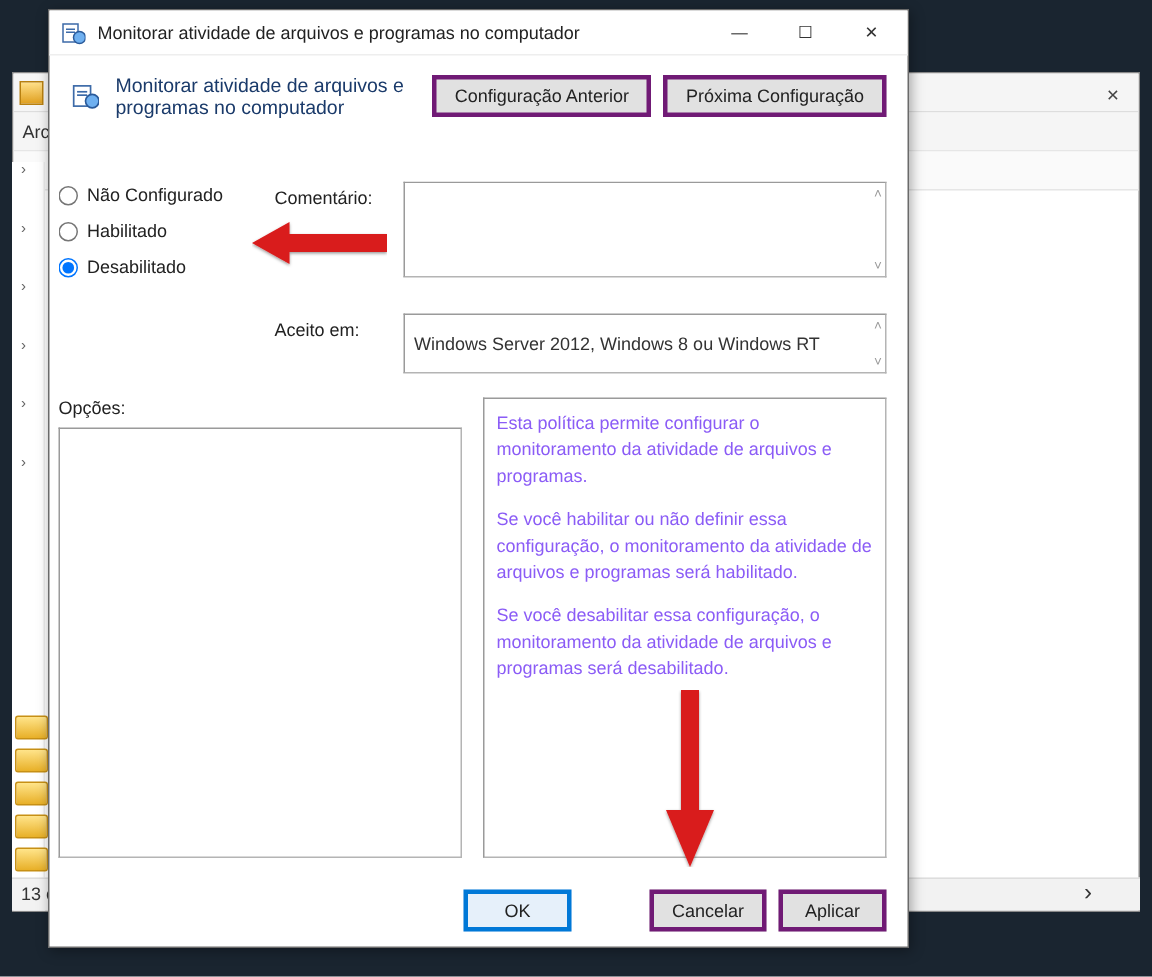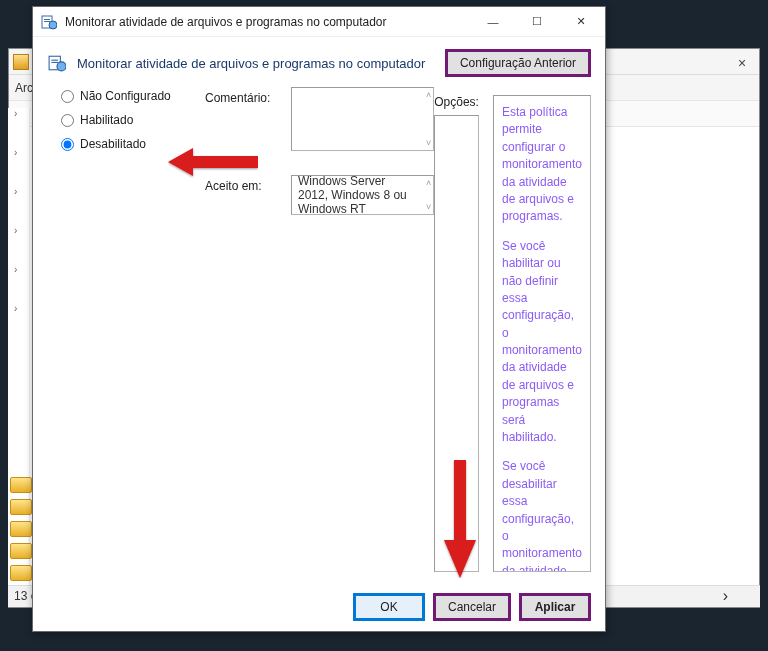--- a/index.html
+++ b/index.html
@@ -66,21 +66,21 @@
     }
     .sub-icon { width:20px; height:20px; display:flex; align-items:center; justify-content:center;}
     .sub-title { flex:1; color:#1a3a6a; font-size:13px; }
     .nav-btns { display:flex; gap:8px;}
     .btn {
       background:#e1e1e1; border:3px solid #701a75; padding:4px 12px;
       font-size:12px; color:#222; cursor:default; font-family:inherit;
     }
     .btn.default { border-color:#0078d7; background:#e6f0fa;}
 
-    .body-area { flex:1; padding: 0 14px 10px 28px; display:flex; flex-direction:row; overflow:hidden;}
+    .body-area { flex:1; padding: 0 14px 10px 6px; display:flex; flex-direction:column; overflow:hidden;margin-top:32px;}
     .config-row { display:flex; gap:14px; margin-bottom:8px;}
     .radios { display:flex; flex-direction:column; gap:10px; padding-top:2px; min-width:130px;}
     .radio-item { display:flex; align-items:center; gap:6px; color:#222; white-space:nowrap;}
     .radio-item input { margin:0;}
     .right-col { flex:1; display:flex; flex-direction:column; gap:24px;}
     .field-row { display:flex; gap:8px;}
     .field-label { color:#222; padding-top:4px; min-width:78px;}
     .sunken {
       flex:1; border:1px solid #b4b4b4; border-top-color:#9a9a9a; border-left-color:#9a9a9a;
       background:#fff; position:relative; font-size:12px; color:#333;
@@ -161,20 +161,21 @@
       <svg width="18" height="18" viewBox="0 0 16 16">
           <rect x="1" y="2" width="10" height="12" fill="#fff" stroke="#3c6aa8"></rect>
           <rect x="3" y="5" width="6" height="1" fill="#3c6aa8"></rect>
           <rect x="3" y="7" width="6" height="1" fill="#3c6aa8"></rect>
           <circle cx="12" cy="11" r="4" fill="#6fb0f0" stroke="#2a5a9a"></circle>
         </svg>
     </span>
     <span class="sub-title">Monitorar atividade de arquivos e programas no computador</span>
     <div class="nav-btns">
       <button class="btn">Configuração Anterior</button>
+      <button class="btn">Próxima Configuração</button>
     </div>
   </div>
 
   <div class="body-area">
     <div class="config-row">
       <div class="radios">
         <label class="radio-item">
           <input type="radio" name="state" style="">
           <span>Não Configurado</span>
         </label>
@@ -221,22 +222,22 @@
           <p>Esta política permite configurar o monitoramento da atividade de arquivos e programas.</p>
           <p>Se você habilitar ou não definir essa configuração, o monitoramento da atividade de arquivos e programas será habilitado.</p>
           <p>Se você desabilitar essa configuração, o monitoramento da atividade de arquivos e programas será desabilitado.</p>
         </div>
       </div>
     </div>
   </div>
 
   <div class="footer">
     <button class="btn default" style="min-width:72px;">OK</button>
-    <button class="btn" style="min-width:72px;">Cancelar</button>
-    <button class="btn" style="min-width:72px;font-weight:bold;">Aplicar</button>
+    <button class="btn" style="min-width:72px;margin-left:44px;">Cancelar</button>
+    <button class="btn" style="min-width:72px;">Aplicar</button>
   </div>
 </div>
 
 <svg class="arrow-red arrow-h" viewBox="0 0 90 40">
   <defs>
       <filter id="s1">
         <feDropShadow dx="0" dy="1" stdDeviation="1" flood-opacity=".4"></feDropShadow>
       </filter>
     </defs>
   <path d="M90 14 L25 14 L25 6 L0 20 L25 34 L25 26 L90 26 Z" fill="#d91b1b" filter="url(#s1)"></path>

